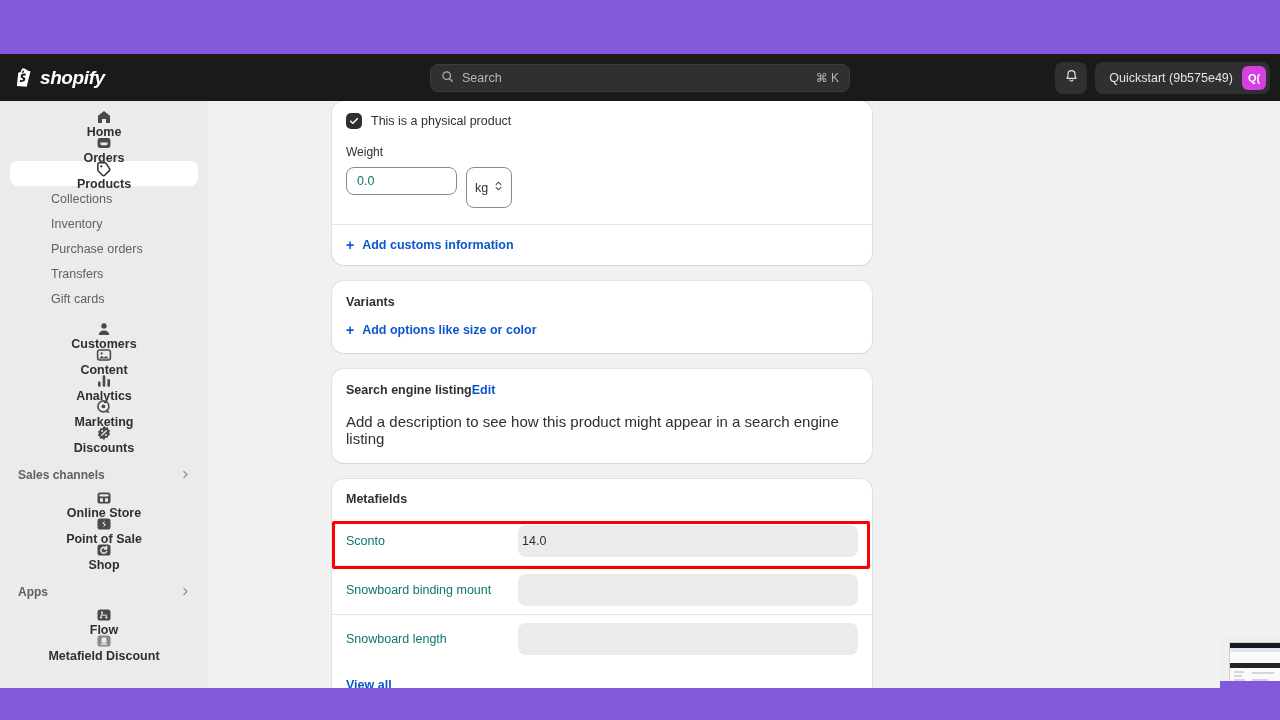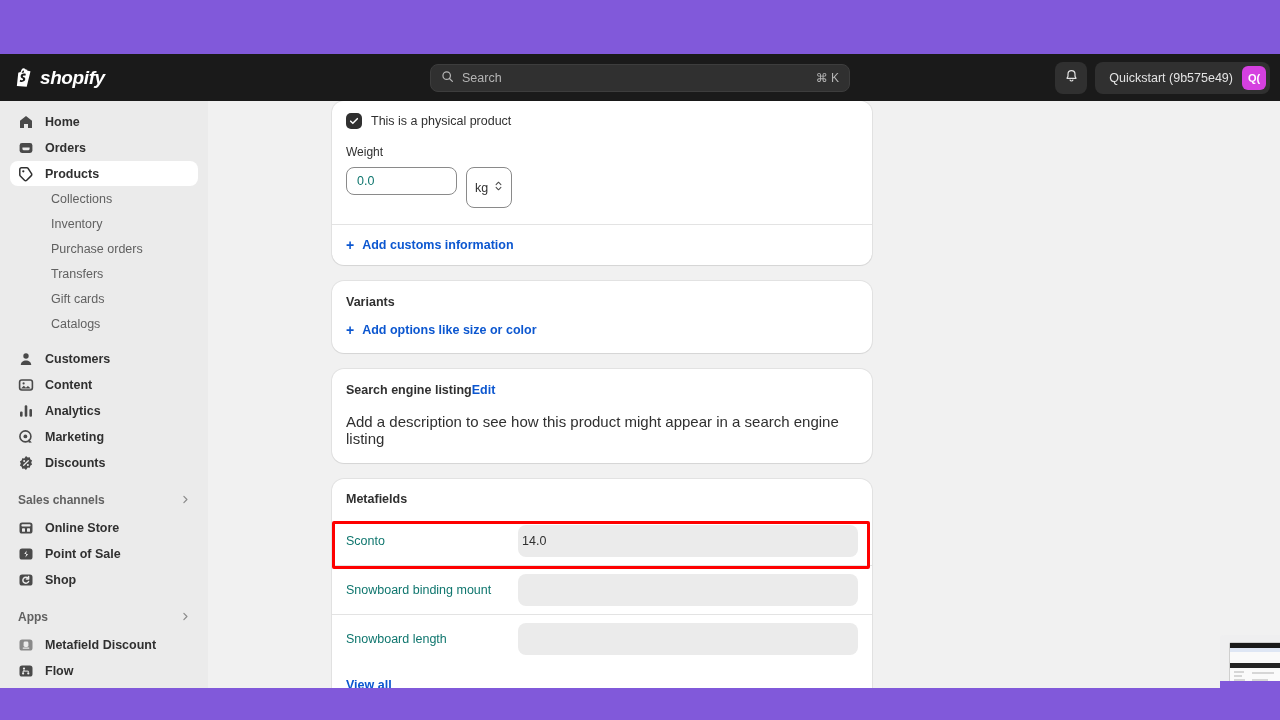--- a/index.html
+++ b/index.html
@@ -78,23 +78,24 @@
 
   
   #sidebar {
     position: absolute; left: 0; top: 47px;
     width: 208px; height: 629px;
     background: #ebebeb;
     padding: 8px 10px 0 10px;
     overflow: hidden;
   }
   .nav-item {
-    display: flex; align-items: center; gap: 11px;
+    display: flex; align-items: center; 
     height: 25px; padding: 0 8px; border-radius: 8px;
     margin-bottom: 1px;
+    flex-direction: column;
   }
   .nav-item .lbl { font-size: 12.5px; color: #303030; font-weight: 600; }
   .nav-item.active { background: #fff; }
   .sub-item {
     height: 24px; display: flex; align-items: center;
     padding-left: 41px; border-radius: 8px; margin-bottom: 1px;
   }
   .sub-item .lbl { font-size: 12.5px; color: #616161; }
   .section-head {
     display: flex; align-items: center; justify-content: space-between;
@@ -269,23 +270,20 @@
     </div>
     <div class="sub-item">
       <span class="lbl">Purchase orders</span>
     </div>
     <div class="sub-item">
       <span class="lbl">Transfers</span>
     </div>
     <div class="sub-item">
       <span class="lbl">Gift cards</span>
     </div>
-    <div class="sub-item">
-      <span class="lbl">Catalogs</span>
-    </div>
 
     <div style="height:9px"></div>
 
     <div class="nav-item">
       <span class="icn">
         <svg viewBox="0 0 16 16" width="16" height="16">
           <circle cx="8" cy="5" r="2.7" fill="#4a4a4a"></circle>
           <path d="M2.8 14c0-2.9 2.3-4.6 5.2-4.6s5.2 1.7 5.2 4.6z" fill="#4a4a4a"></path>
         </svg>
       </span>
@@ -384,39 +382,39 @@
       <span class="chev">
         <svg viewBox="0 0 10 10" width="9" height="9">
             <path d="M3.2 1.6L6.6 5l-3.4 3.4" fill="none" stroke="#8a8a8a" stroke-width="1.3" stroke-linecap="round" stroke-linejoin="round"></path>
           </svg>
       </span>
     </div>
 
     <div class="nav-item">
       <span class="icn">
         <svg viewBox="0 0 16 16" width="16" height="16">
-          <rect x="1.5" y="2.5" width="13" height="11" rx="2.6" fill="#8a8a8a"></rect>
-          <rect x="5.6" y="4.6" width="4.8" height="5.4" rx="1.4" fill="#ebebeb"></rect>
-          <rect x="4.6" y="10.4" width="6.8" height="1.3" rx=".6" fill="#ebebeb"></rect>
-        </svg>
-      </span>
-      <span class="lbl">Metafield Discount</span>
-    </div>
-
-    <div class="nav-item">
-      <span class="icn">
-        <svg viewBox="0 0 16 16" width="16" height="16">
           <rect x="1.5" y="2.5" width="13" height="11" rx="2.6" fill="#4a4a4a"></rect>
           <circle cx="6" cy="5.6" r="1.1" fill="#ebebeb"></circle>
           <circle cx="5.1" cy="10.4" r="1.1" fill="#ebebeb"></circle>
           <circle cx="10.3" cy="10.4" r="1.1" fill="#ebebeb"></circle>
           <path d="M6 6.8v1.3H5.1v1.2M6 8.1h4.3v1.2" fill="none" stroke="#ebebeb" stroke-width="1"></path>
         </svg>
       </span>
       <span class="lbl">Flow</span>
+    </div>
+
+    <div class="nav-item">
+      <span class="icn">
+        <svg viewBox="0 0 16 16" width="16" height="16">
+          <rect x="1.5" y="2.5" width="13" height="11" rx="2.6" fill="#8a8a8a"></rect>
+          <rect x="5.6" y="4.6" width="4.8" height="5.4" rx="1.4" fill="#ebebeb"></rect>
+          <rect x="4.6" y="10.4" width="6.8" height="1.3" rx=".6" fill="#ebebeb"></rect>
+        </svg>
+      </span>
+      <span class="lbl">Metafield Discount</span>
     </div>
 
     <div style="height:7px"></div>
 
   </nav>
 
   <div id="main">
     <div id="content-col">
 
       <div class="card" style="margin-top:0;">

